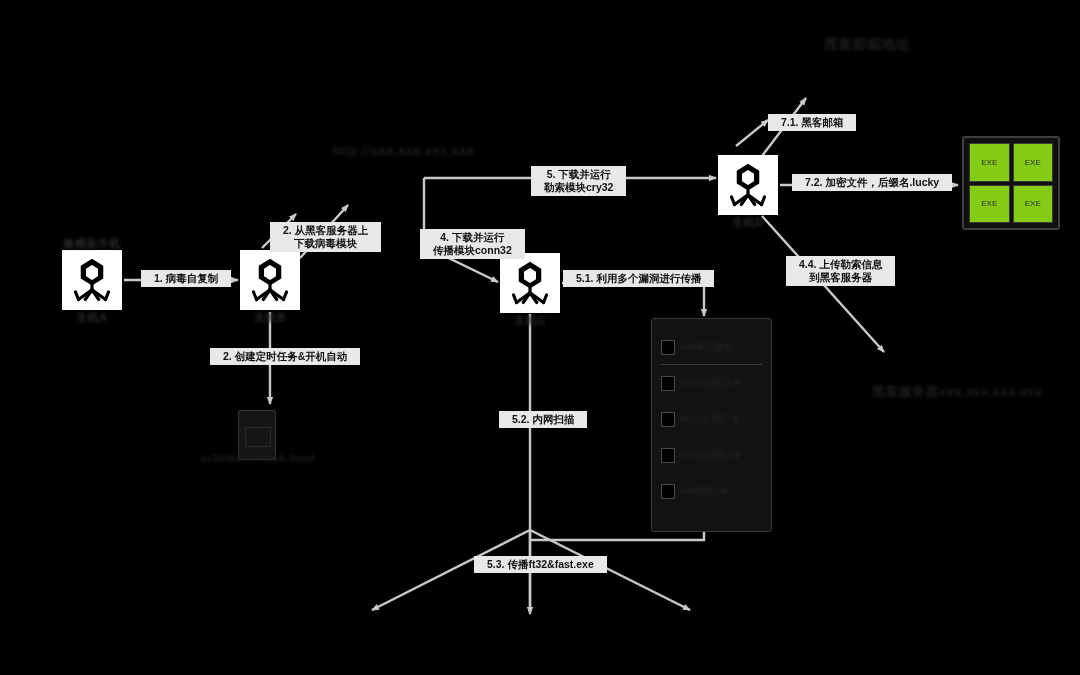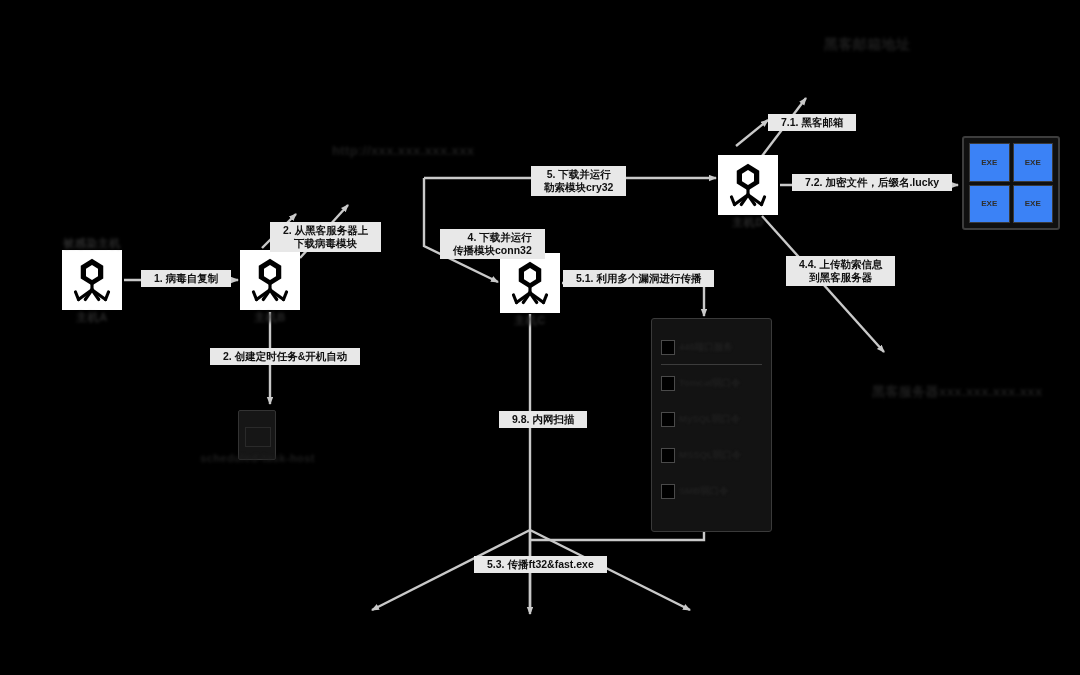--- a/index.html
+++ b/index.html
@@ -65,23 +65,23 @@
   .srv-div{position:absolute;left:9px;width:101px;height:1px;background:#3c3c3c;}
 
   
   #files-panel{
     position:absolute;left:962px;top:136px;width:98px;height:94px;
     background:#101010;border:2px solid #3d3d3d;border-radius:3px;
     display:grid;grid-template-columns:1fr 1fr;grid-template-rows:1fr 1fr;
     gap:3px;padding:5px;box-sizing:border-box;
   }
   .file-ico{
-    background:#3b82f6;border:1px solid #3a3a3a;
+    background:#84cc16;border:1px solid #3a3a3a;
     display:flex;align-items:center;justify-content:center;
-    font-size:8px;font-weight:700;color:#2e2e2e;filter:blur(.6px);
+    font-size:8px;font-weight:400;color:#2e2e2e;filter:blur(.6px);
   }
 
   
   #host-device{
     position:absolute;left:238px;top:410px;width:36px;height:48px;
     background:#161616;border:1px solid #333;border-radius:2px;
   }
   #host-device .scr{
     position:absolute;left:6px;top:16px;width:24px;height:18px;
     border:1px solid #2a2a2a;
@@ -205,24 +205,24 @@
           <path d="M50,58 L54,48"></path>
       </g>
     </svg>
     <span class="vlabel-bot redacted">主机D</span>
   </div>
 
   <div class="elabel" style="left:141px;top:270px;">1. 病毒自复制</div>
   <div class="elabel" style="left:190px;top:348px;margin-left:20px;">2. 创建定时任务&amp;开机自动</div>
   <div class="elabel" style="left:270px;top:222px;">2. 从黑客服务器上
 下载病毒模块</div>
-  <div class="elabel" style="left:440px;top:229px;text-align:right;">4. 下载并运行
+  <div class="elabel" style="left:420px;top:229px;">4. 下载并运行
 传播模块conn32</div>
   <div class="elabel" style="left:563px;top:270px;">5.1. 利用多个漏洞进行传播</div>
-  <div class="elabel" style="left:499px;top:411px;">9.8. 内网扫描</div>
+  <div class="elabel" style="left:499px;top:411px;">5.2. 内网扫描</div>
   <div class="elabel" style="left:474px;top:556px;">5.3. 传播ft32&amp;fast.exe</div>
   <div class="elabel" style="left:531px;top:166px;">5. 下载并运行
 勒索模块cry32</div>
   <div class="elabel" style="left:768px;top:114px;">7.1. 黑客邮箱</div>
   <div class="elabel" style="left:792px;top:174px;">7.2. 加密文件，后缀名.lucky</div>
   <div class="elabel" style="left:786px;top:256px;">4.4. 上传勒索信息
 到黑客服务器</div>
 
   <div class="dark-title redacted-dark" style="left:824px;top:36px;">黑客邮箱地址</div>
   <div class="dark-title redacted-dark" style="left:332px;top:143px;font-size:13px;">http://xxx.xxx.xxx.xxx</div>

